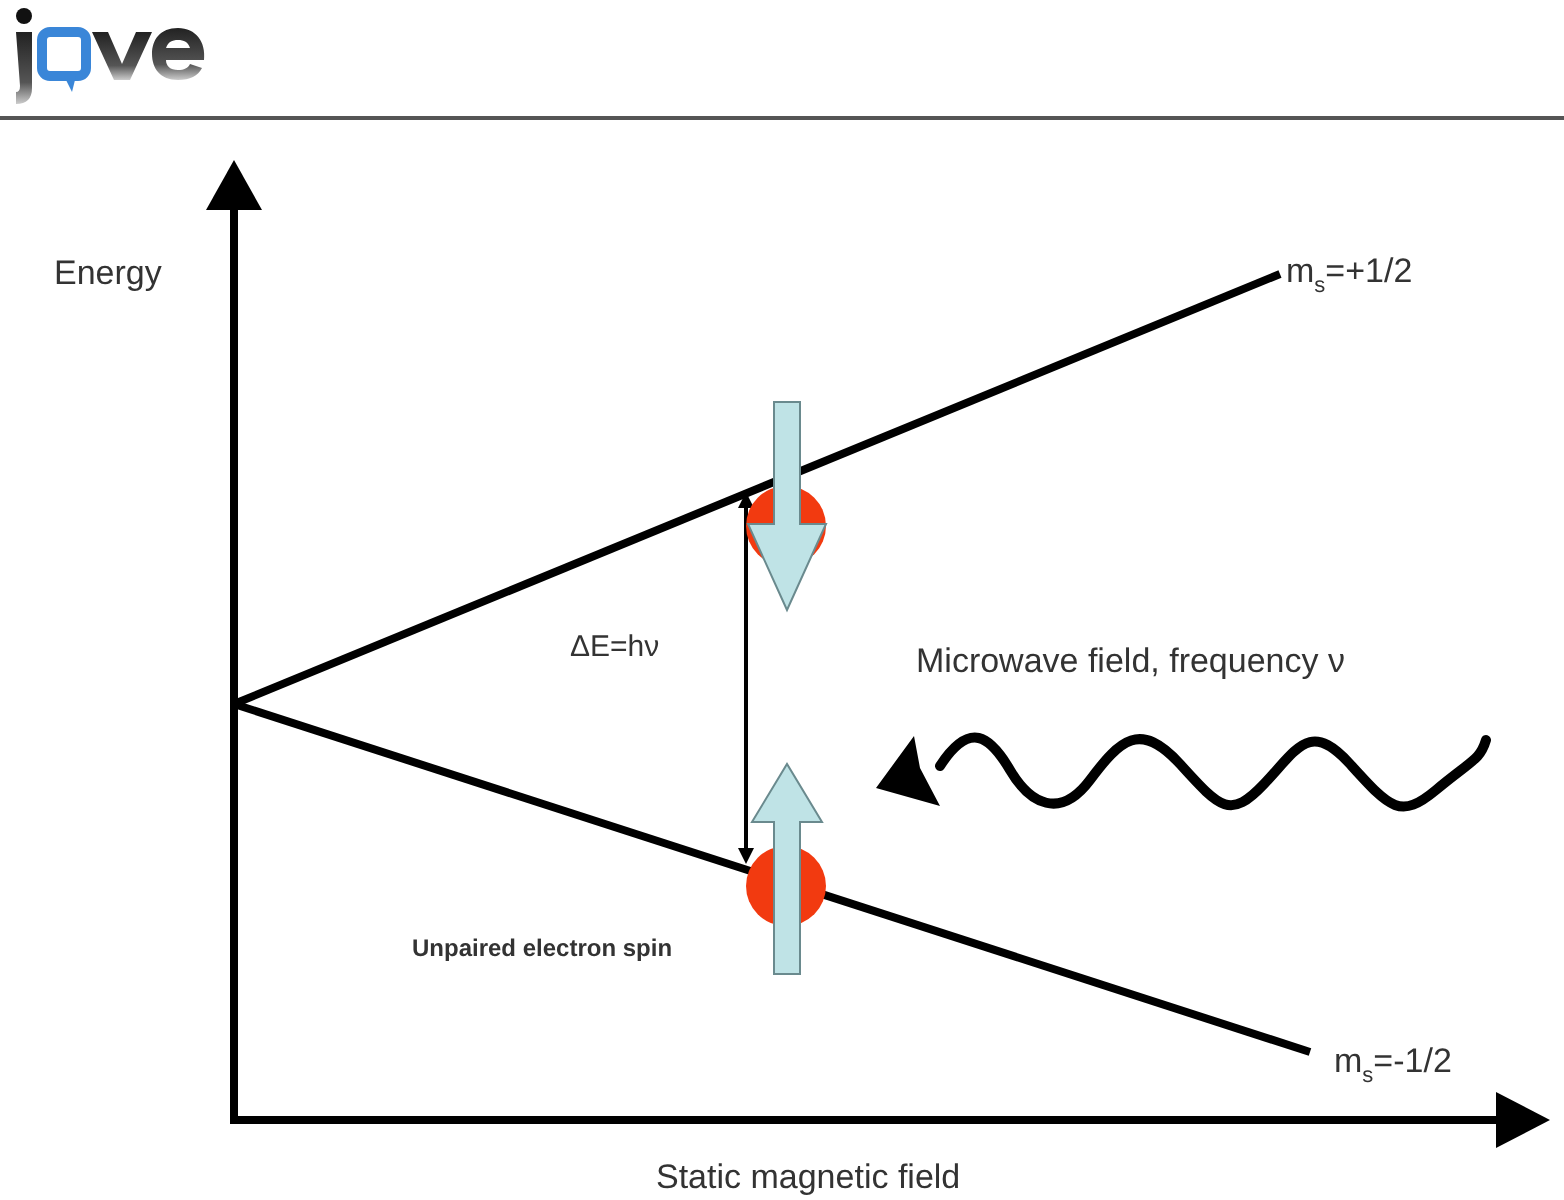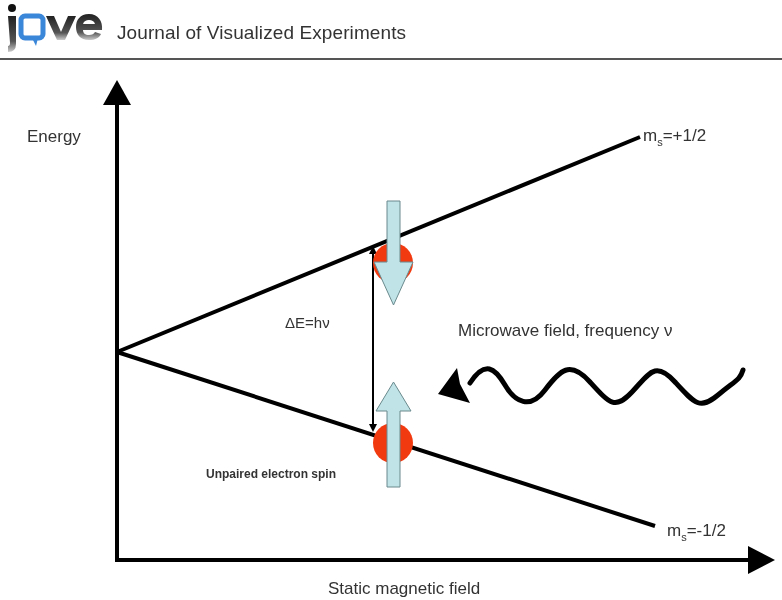--- a/index.html
+++ b/index.html
@@ -23,21 +23,20 @@
         <stop offset="1" stop-color="#ccc"></stop>
       </linearGradient>
     </defs>
     <circle cx="8" cy="6" r="4" fill="#111"></circle>
     <path d="M4 14 h8 v28 q0 8 -8 8 v-6 q2 0 2 -3 z" fill="url(#greyGrad)"></path>
     <rect x="17" y="14" width="22" height="22" rx="4" fill="none" stroke="#3a86d8" stroke-width="5"></rect>
     <path d="M28 36 l4 8 l2 -8 z" fill="#3a86d8"></path>
     <path d="M42 14 h8 l7 16 l7 -16 h8 l-11 24 h-8 z" fill="url(#greyGrad)"></path>
     <path d="M85 12 c-9 0 -13 6 -13 13 c0 7 4 13 13 13 c6 0 10 -2 12 -6 l-6 -2 c-1 2 -3 3 -6 3 c-4 0 -6 -2 -6 -5 h19 c1 -9 -4 -16 -13 -16 z M79 22 c1 -3 3 -4 6 -4 c3 0 5 1 6 4 z" fill="url(#greyGrad)"></path>
   </svg>
-  <span class="journal-title">Journal of Visualized Experiments</span>
   <div class="header-rule"></div>
 </div>
 
 <svg class="diagram" width="782" height="540" viewBox="0 60 782 540">
   <defs>
     <marker id="dblHead" markerWidth="8" markerHeight="8" refX="4" refY="4" orient="auto-start-reverse" markerUnits="userSpaceOnUse">
       <path d="M0 0 L8 4 L0 8 z" fill="#000"></path>
     </marker>
   </defs>
 

